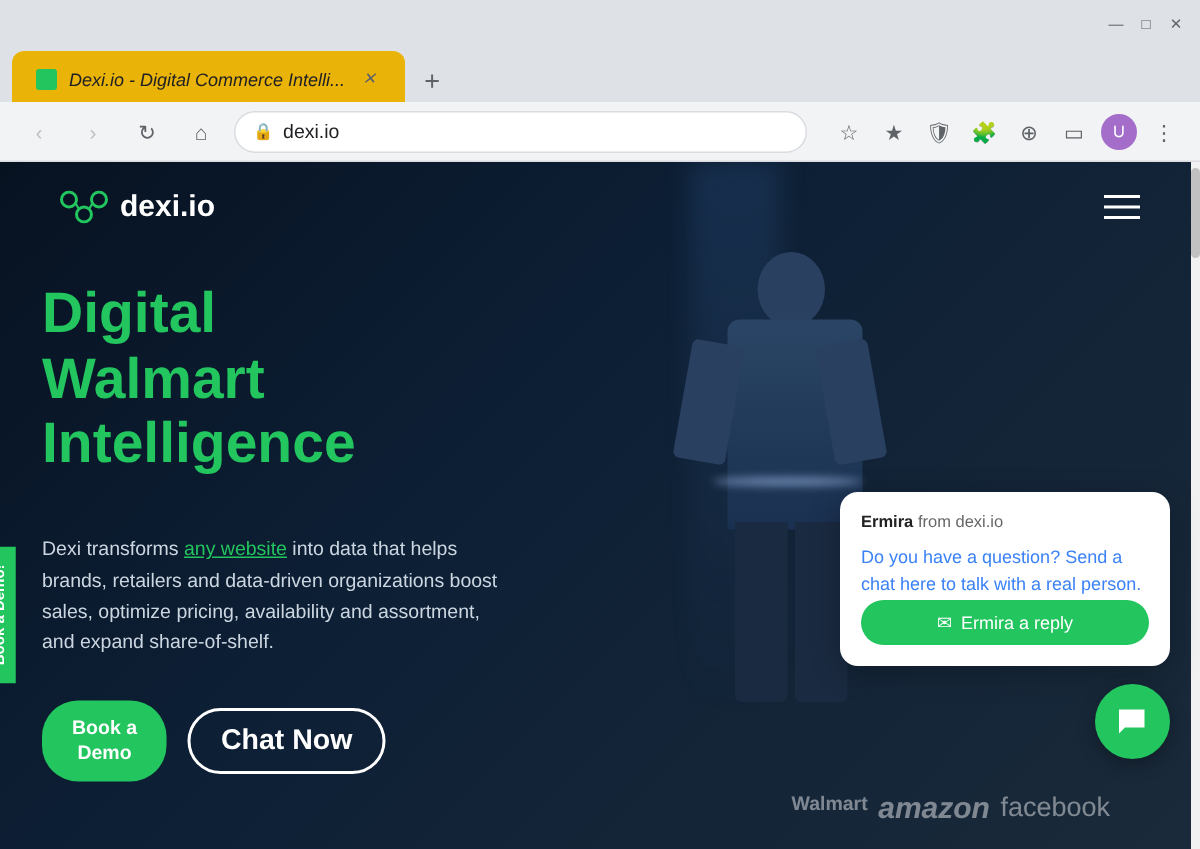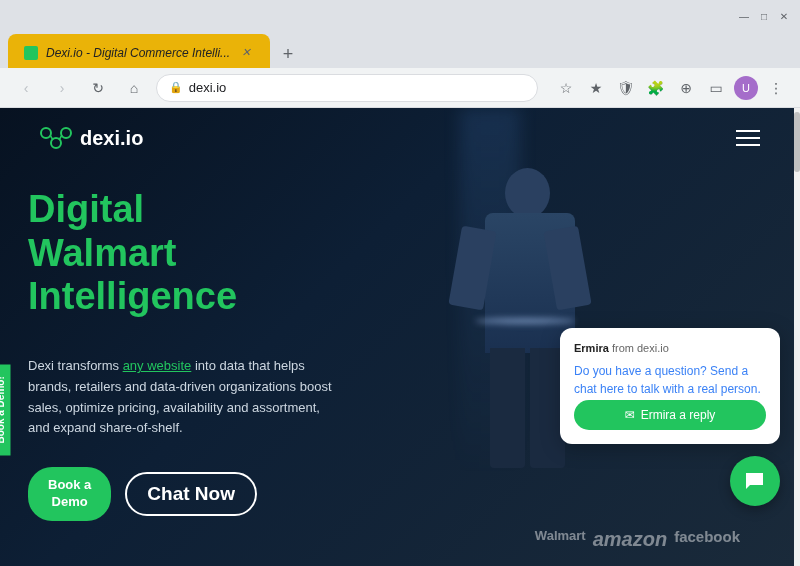--- a/index.html
+++ b/index.html
@@ -474,21 +474,21 @@
       </div>
     </div>
 
     <div style="position:absolute;left:0;bottom:100px;z-index:20;transform:rotate(-90deg);transform-origin:left center;">
       <div style="background:#22c55e;color:white;font-size:10px;font-weight:bold;padding:5px 12px;white-space:nowrap;">Book a Demo!</div>
     </div>
 
     <div style="position:absolute;bottom:15px;right:60px;display:flex;gap:7px;align-items:flex-start;opacity:0.45;z-index:10;">
       <span style="color:white;font-size:13px;font-weight:bold;">Walmart</span>
       <span style="color:white;font-size:20px;font-weight:bold;font-style:italic;">amazon</span>
-      <span style="color:white;font-size:15px;font-weight:bold;">facebook</span>
+      <span style="color:white;font-size:18px;font-weight:normal;">facebook</span>
     </div>
 
     <div class="chat-widget">
       <div class="chat-popup">
         <div class="chat-agent-info">
           <span class="chat-agent-name">Ermira</span>
           <span> from </span>
           <span>dexi.io</span>
         </div>
         <div class="chat-message">Do you have a question? Send a chat here to talk with a real person.</div>

